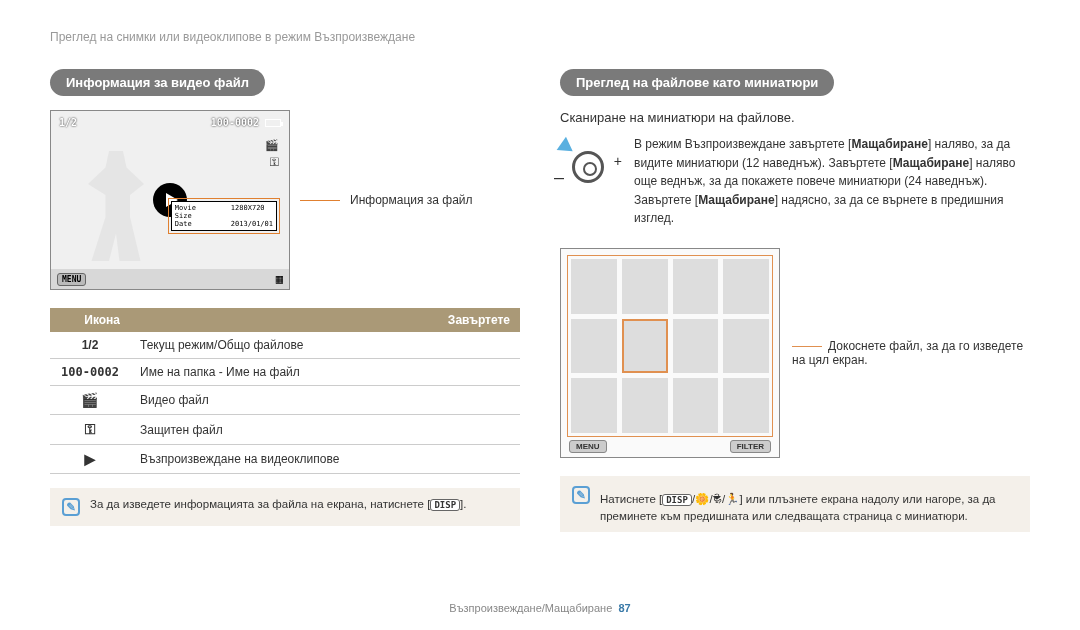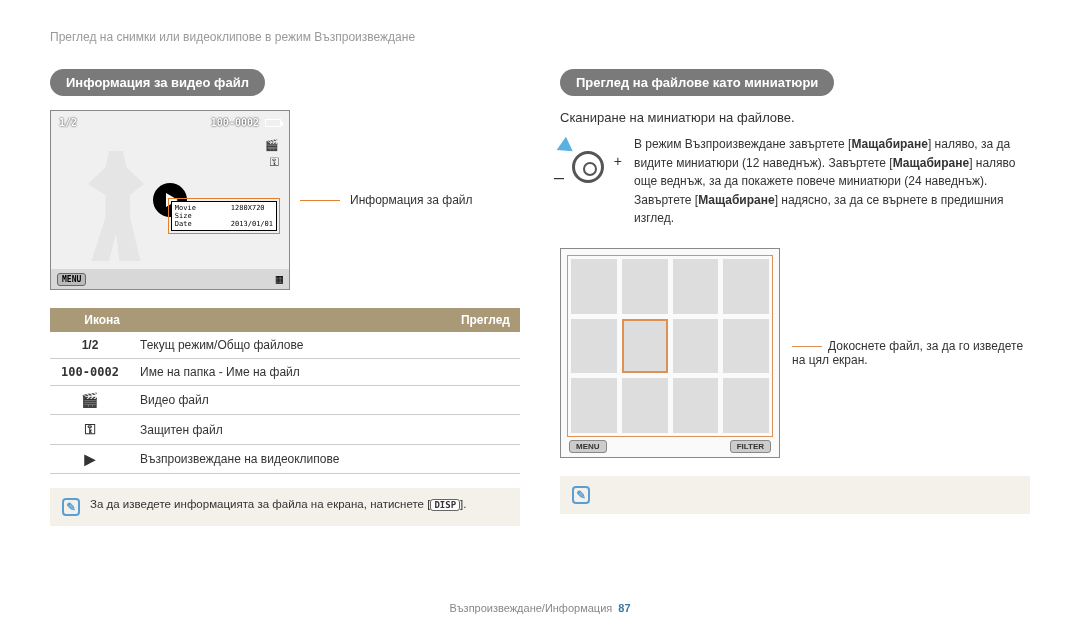--- a/index.html
+++ b/index.html
@@ -220,21 +220,21 @@
         </div>
       </div>
       <div class="callout-line"></div>
       <div class="callout-text">Информация за файл</div>
     </div>
 
     <table class="legend">
       <tbody>
           <tr>
         <th>Икона</th>
-        <th>Преглед</th>
+        <th>Завъртете</th>
       </tr>
       <tr>
         <td>1/2</td>
         <td>Текущ режим/Общо файлове</td>
       </tr>
       <tr>
         <td style="font-family:monospace">100-0002</td>
         <td>Име на папка - Име на файл</td>
       </tr>
       <tr>
@@ -299,20 +299,23 @@
           <span class="chip">FILTER</span>
         </div>
       </div>
       <div class="thumb-callout">
         <span class="line"></span><span>Докоснете файл, за да го изведете на цял екран.</span>
       </div>
     </div>
 
     <div class="note-box">
       <div class="info-badge">✎</div>
+      <div>
+        <span>Натиснете [</span><span class="disp-chip">DISP</span><span>/🌼/🕏/🏃] или плъзнете екрана надолу или нагоре, за да преминете към предишната или следващата страница с миниатюри.</span>
+      </div>
     </div>
   </div>
 </div>
 
 <div class="footer">
-  <span>Възпроизвеждане/Информация</span>&nbsp;
+  <span>Възпроизвеждане/Мащабиране</span>&nbsp;
   <span class="pg">87</span>
 </div>
 
 </body></html>

